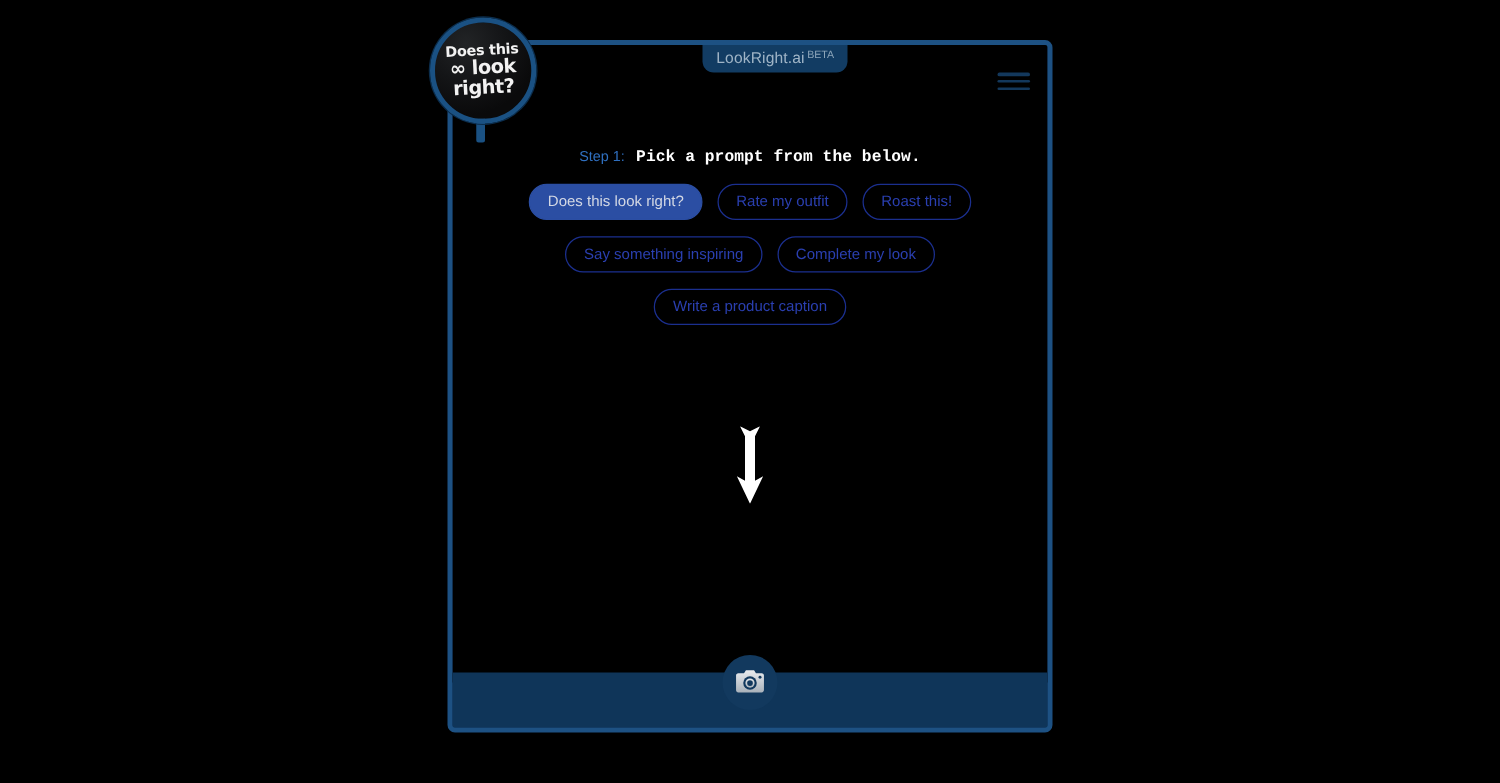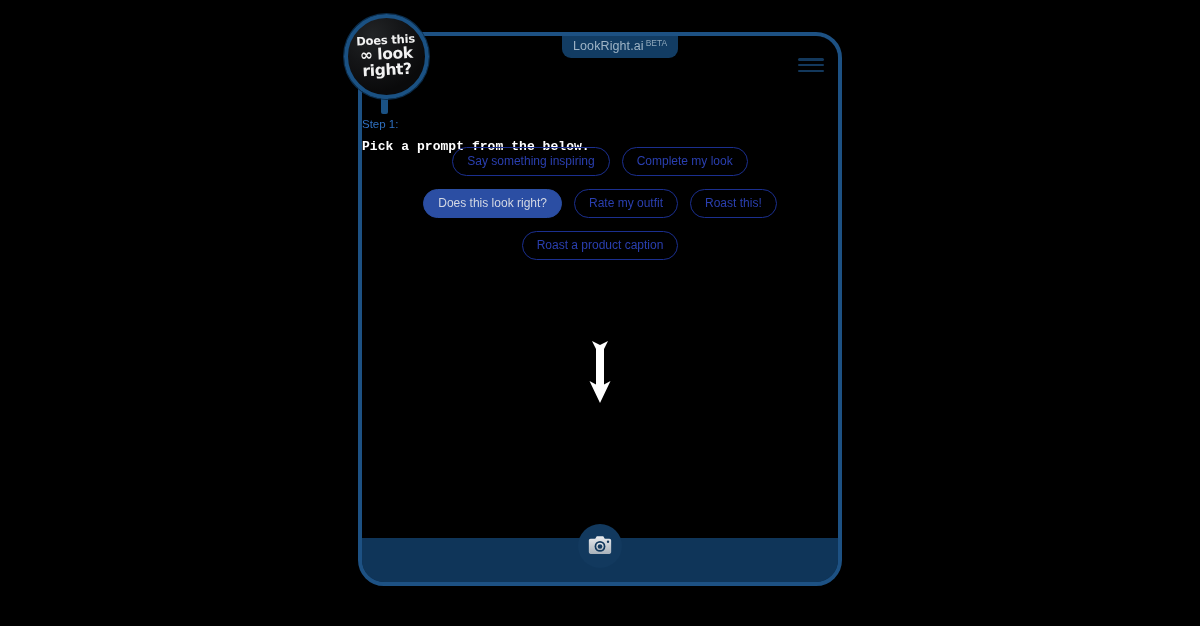--- a/index.html
+++ b/index.html
@@ -16,21 +16,21 @@
   }
 
   
   #app-frame {
     position: absolute;
     left: 358px;
     top: 32px;
     width: 484px;
     height: 554px;
     border: 4px solid #1d5183;
-    border-radius: 26px;
+    border-radius: 6px;
     box-sizing: border-box;
     background: #0c2d4d;
     overflow: hidden;
   }
 
   #content-area {
     position: absolute;
     left: 0;
     top: 0;
     right: 0;
@@ -134,21 +134,20 @@
     z-index: 19;
     border-radius: 0 0 2px 2px;
   }
 
   
   .step-row {
     display: flex;
     justify-content: center;
     align-items: baseline;
     gap: 9px;
-    flex-direction: column;
   }
   .step-label {
     color: #2f6fbf;
     font-size: 11.5px;
   }
   .step-text {
     color: #ffffff;
     font-size: 13px;
     font-weight: bold;
     letter-spacing: .05px;
@@ -235,32 +234,32 @@
     </div>
 
     <div id="step1-row" class="step-row">
       <span class="step-label">Step 1:</span>
       <span class="step-text">Pick a prompt from the below.</span>
     </div>
 
     <div id="prompt-area">
 
       <div class="chip-row">
-        <div class="chip">Say something inspiring</div>
-        <div class="chip">Complete my look</div>
-      </div>
-
-      <div class="chip-row">
         <div class="chip selected">Does this look right?</div>
         <div class="chip">Rate my outfit</div>
         <div class="chip">Roast this!</div>
       </div>
 
       <div class="chip-row">
-        <div class="chip">Roast a product caption</div>
+        <div class="chip">Say something inspiring</div>
+        <div class="chip">Complete my look</div>
+      </div>
+
+      <div class="chip-row">
+        <div class="chip">Write a product caption</div>
       </div>
 
     </div>
 
 
     <svg id="down-arrow" viewBox="0 0 24 62">
       <path d="M12 62 L1.5 40 L8 43.5 L8 8 L4 0 L12 4 L20 0 L16 8 L16 43.5 L22.5 40 Z" fill="#ffffff"></path>
     </svg>
 
   </div>

